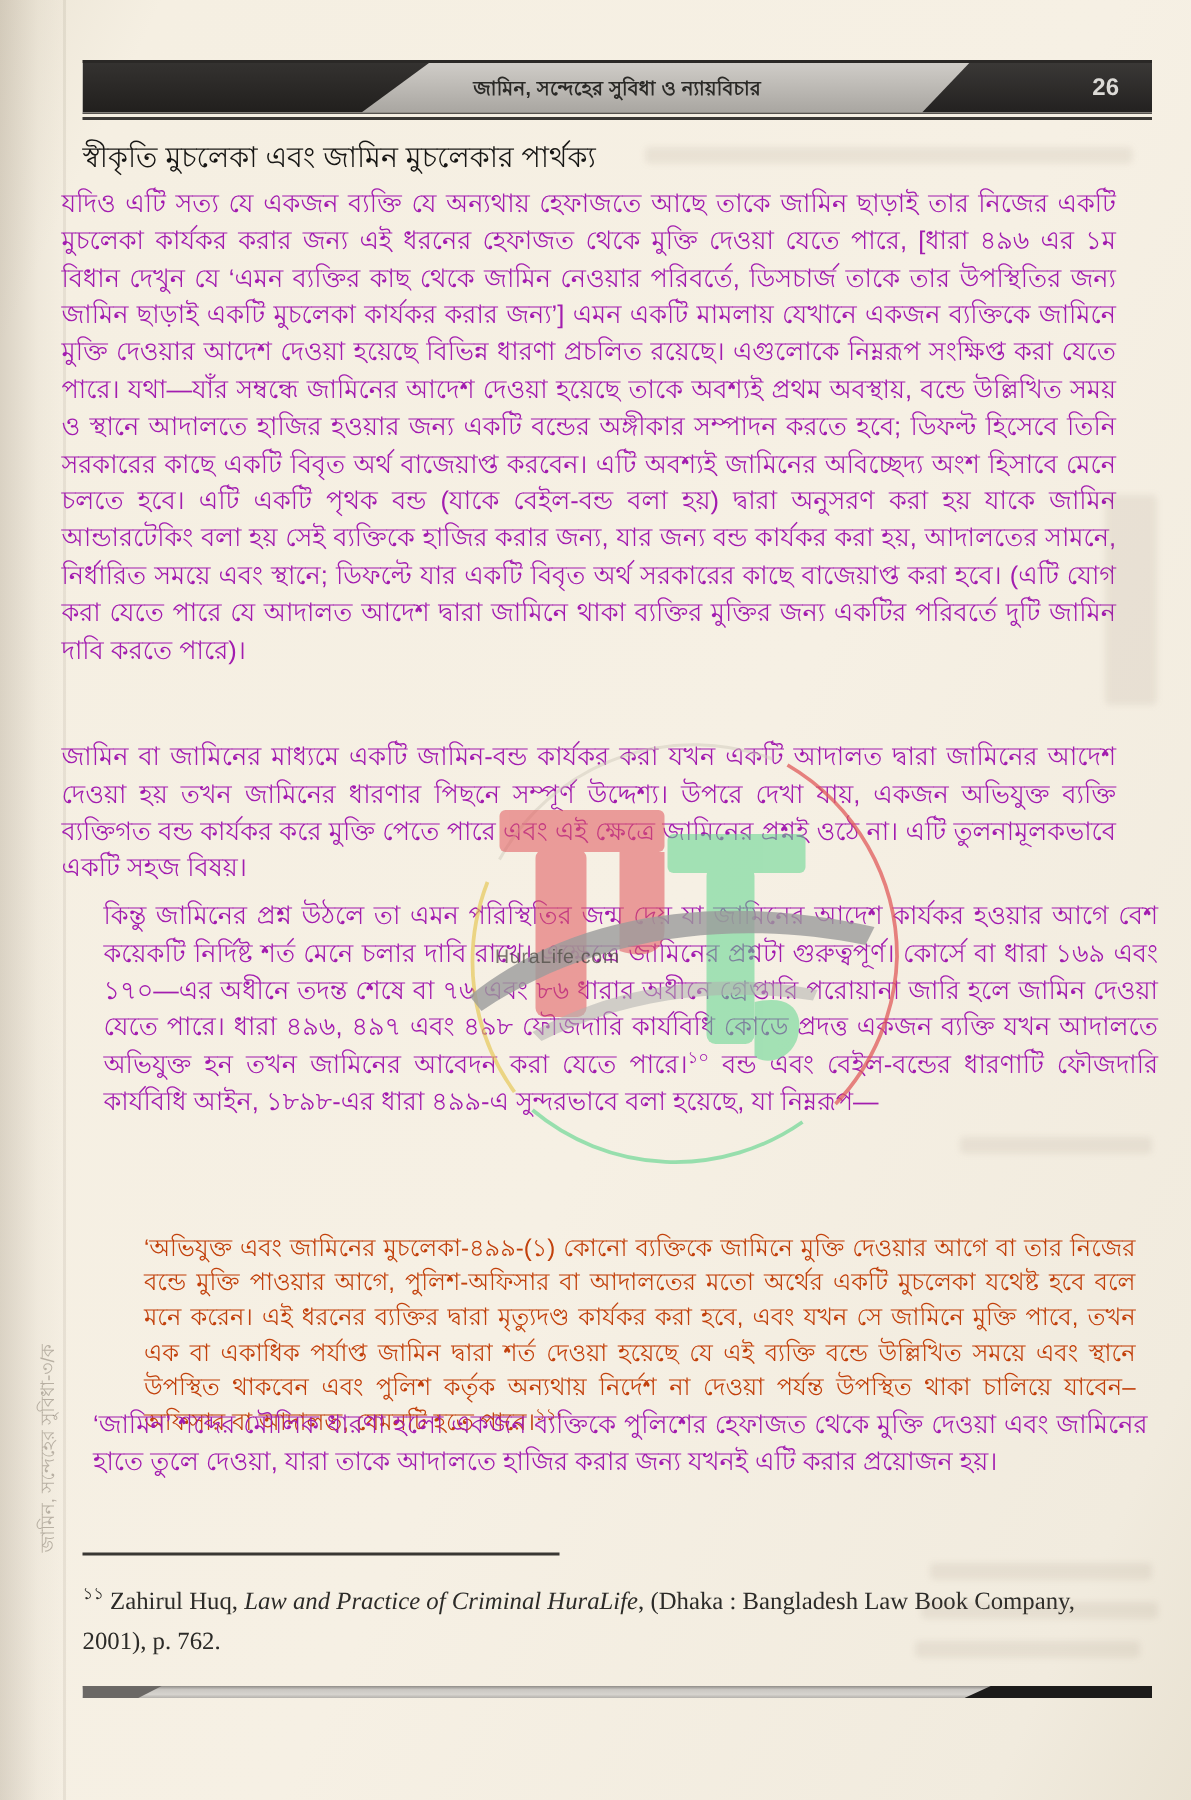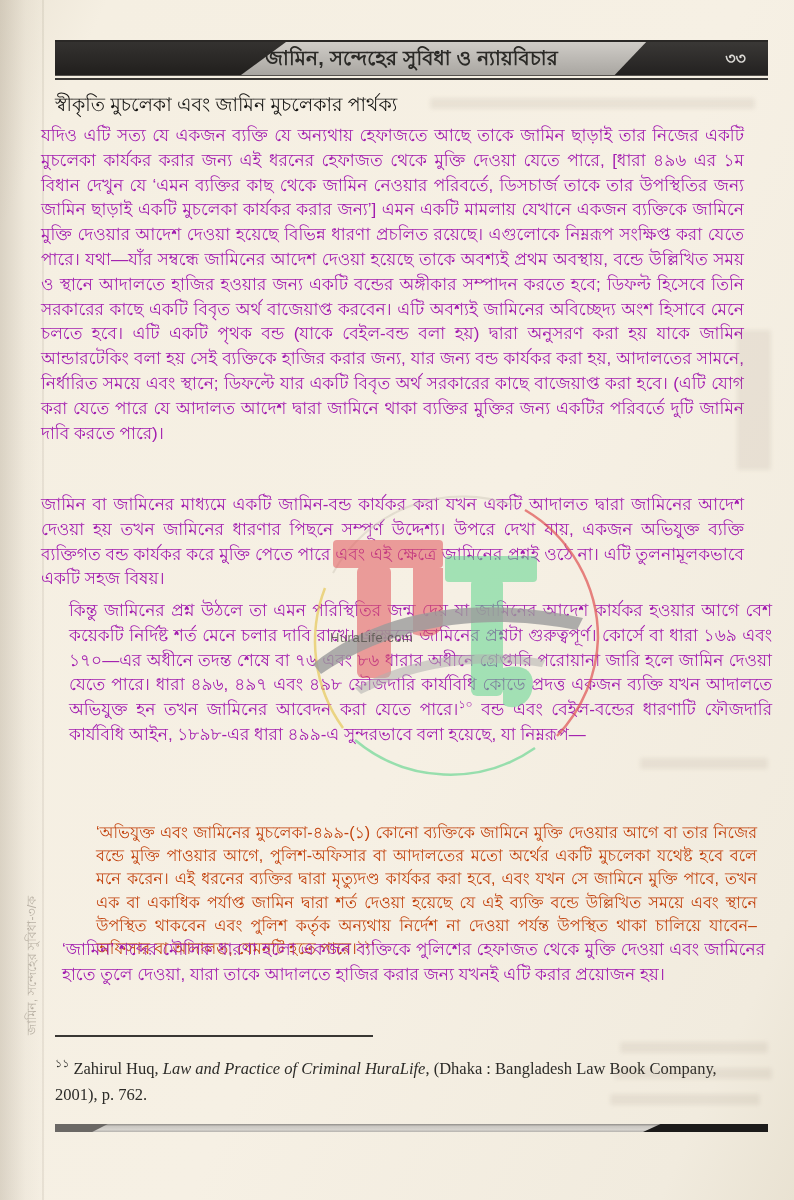--- a/index.html
+++ b/index.html
@@ -17,21 +17,21 @@
   .header-bar{position:absolute;left:55px;top:40px;width:713px;height:33px;
     background:linear-gradient(180deg,#cfccc7 0%,#bebbb6 45%,#a9a6a1 100%);
     border-top:2px solid #2a2826;border-bottom:1px solid #55524e;}
   .header-wedge-left{position:absolute;left:0;top:0;width:300px;height:100%;
     background:linear-gradient(180deg,#343230,#211f1d);
     clip-path:polygon(0 0,77% 0,62% 100%,0 100%);}
   .header-wedge-right{position:absolute;right:0;top:0;width:210px;height:100%;
     background:linear-gradient(180deg,#3a3836,#232120);
     clip-path:polygon(42% 0,100% 0,100% 100%,27% 100%);}
   .header-title{position:absolute;left:0;top:0;width:100%;height:33px;line-height:33px;
-    text-align:center;font-weight:bold;font-size:20px;color:#2b2a27;letter-spacing:.2px;}
+    text-align:center;font-weight:bold;font-size:13px;color:#2b2a27;letter-spacing:.2px;}
   .header-pageno{position:absolute;right:22px;top:0;height:33px;line-height:33px;
     font-weight:bold;font-size:16px;color:#dcdad6;}
   .header-rule{position:absolute;left:55px;top:78px;width:713px;height:2px;background:#3a3835;}
 
   
   .doc-heading{position:absolute;left:55px;top:90px;width:702px;
     font-size:19px;font-weight:normal;color:#171614;}
   .para{position:absolute;left:41px;width:703px;text-align:justify;
     font-size:17px;line-height:24.8px;color:#a21caf;}
   .p1{top:124px;}
@@ -79,21 +79,21 @@
 </head>
 <body>
 
 <div class="edge-shadow-left"></div>
 <div class="fold-line"></div>
 
 <div class="header-bar">
   <div class="header-wedge-left"></div>
   <div class="header-wedge-right"></div>
   <div class="header-title">জামিন, সন্দেহের সুবিধা ও ন্যায়বিচার</div>
-  <div class="header-pageno">৩৩</div>
+  <div class="header-pageno">26</div>
 </div>
 <div class="header-rule"></div>
 
 <div class="doc-heading">স্বীকৃতি মুচলেকা এবং জামিন মুচলেকার পার্থক্য</div>
 
 <div class="para p1">যদিও এটি সত্য যে একজন ব্যক্তি যে অন্যথায় হেফাজতে আছে তাকে জামিন ছাড়াই তার নিজের একটি মুচলেকা কার্যকর করার জন্য এই ধরনের হেফাজত থেকে মুক্তি দেওয়া যেতে পারে, [ধারা ৪৯৬ এর ১ম বিধান দেখুন যে ‘এমন ব্যক্তির কাছ থেকে জামিন নেওয়ার পরিবর্তে, ডিসচার্জ তাকে তার উপস্থিতির জন্য জামিন ছাড়াই একটি মুচলেকা কার্যকর করার জন্য’] এমন একটি মামলায় যেখানে একজন ব্যক্তিকে জামিনে মুক্তি দেওয়ার আদেশ দেওয়া হয়েছে বিভিন্ন ধারণা প্রচলিত রয়েছে। এগুলোকে নিম্নরূপ সংক্ষিপ্ত করা যেতে পারে। যথা—যাঁর সম্বন্ধে জামিনের আদেশ দেওয়া হয়েছে তাকে অবশ্যই প্রথম অবস্থায়, বন্ডে উল্লিখিত সময় ও স্থানে আদালতে হাজির হওয়ার জন্য একটি বন্ডের অঙ্গীকার সম্পাদন করতে হবে; ডিফল্ট হিসেবে তিনি সরকারের কাছে একটি বিবৃত অর্থ বাজেয়াপ্ত করবেন। এটি অবশ্যই জামিনের অবিচ্ছেদ্য অংশ হিসাবে মেনে চলতে হবে। এটি একটি পৃথক বন্ড (যাকে বেইল-বন্ড বলা হয়) দ্বারা অনুসরণ করা হয় যাকে জামিন আন্ডারটেকিং বলা হয় সেই ব্যক্তিকে হাজির করার জন্য, যার জন্য বন্ড কার্যকর করা হয়, আদালতের সামনে, নির্ধারিত সময়ে এবং স্থানে; ডিফল্টে যার একটি বিবৃত অর্থ সরকারের কাছে বাজেয়াপ্ত করা হবে। (এটি যোগ করা যেতে পারে যে আদালত আদেশ দ্বারা জামিনে থাকা ব্যক্তির মুক্তির জন্য একটির পরিবর্তে দুটি জামিন দাবি করতে পারে)।</div>
 <div class="para p2">জামিন বা জামিনের মাধ্যমে একটি জামিন-বন্ড কার্যকর করা যখন একটি আদালত দ্বারা জামিনের আদেশ দেওয়া হয় তখন জামিনের ধারণার পিছনে সম্পূর্ণ উদ্দেশ্য। উপরে দেখা যায়, একজন অভিযুক্ত ব্যক্তি ব্যক্তিগত বন্ড কার্যকর করে মুক্তি পেতে পারে এবং এই ক্ষেত্রে জামিনের প্রশ্নই ওঠে না। এটি তুলনামূলকভাবে একটি সহজ বিষয়।</div>
 <div class="para p3"><span>কিন্তু জামিনের প্রশ্ন উঠলে তা এমন পরিস্থিতির জন্ম দেয় যা জামিনের আদেশ কার্যকর হওয়ার আগে বেশ কয়েকটি নির্দিষ্ট শর্ত মেনে চলার দাবি রাখে। এক্ষেত্রে জামিনের প্রশ্নটা গুরুত্বপূর্ণ। কোর্সে বা ধারা ১৬৯ এবং ১৭০—এর অধীনে তদন্ত শেষে বা ৭৬ এবং ৮৬ ধারার অধীনে গ্রেপ্তারি পরোয়ানা জারি হলে জামিন দেওয়া যেতে পারে। ধারা ৪৯৬, ৪৯৭ এবং ৪৯৮ ফৌজদারি কার্যবিধি কোডে প্রদত্ত একজন ব্যক্তি যখন আদালতে অভিযুক্ত হন তখন জামিনের আবেদন করা যেতে পারে।</span><sup class="fn-mark">১০</sup><span> বন্ড এবং বেইল-বন্ডের ধারণাটি ফৌজদারি কার্যবিধি আইন, ১৮৯৮-এর ধারা ৪৯৯-এ সুন্দরভাবে বলা হয়েছে, যা নিম্নরূপ—</span></div>
 
 <div class="quote"><span>‘অভিযুক্ত এবং জামিনের মুচলেকা-৪৯৯-(১) কোনো ব্যক্তিকে জামিনে মুক্তি দেওয়ার আগে বা তার নিজের বন্ডে মুক্তি পাওয়ার আগে, পুলিশ-অফিসার বা আদালতের মতো অর্থের একটি মুচলেকা যথেষ্ট হবে বলে মনে করেন। এই ধরনের ব্যক্তির দ্বারা মৃত্যুদণ্ড কার্যকর করা হবে, এবং যখন সে জামিনে মুক্তি পাবে, তখন এক বা একাধিক পর্যাপ্ত জামিন দ্বারা শর্ত দেওয়া হয়েছে যে এই ব্যক্তি বন্ডে উল্লিখিত সময়ে এবং স্থানে উপস্থিত থাকবেন এবং পুলিশ কর্তৃক অন্যথায় নির্দেশ না দেওয়া পর্যন্ত উপস্থিত থাকা চালিয়ে যাবেন–অফিসার বা আদালত, যেমনটি হতে পারে।</span><sup class="fn-mark">১১</sup><span>’</span></div>

